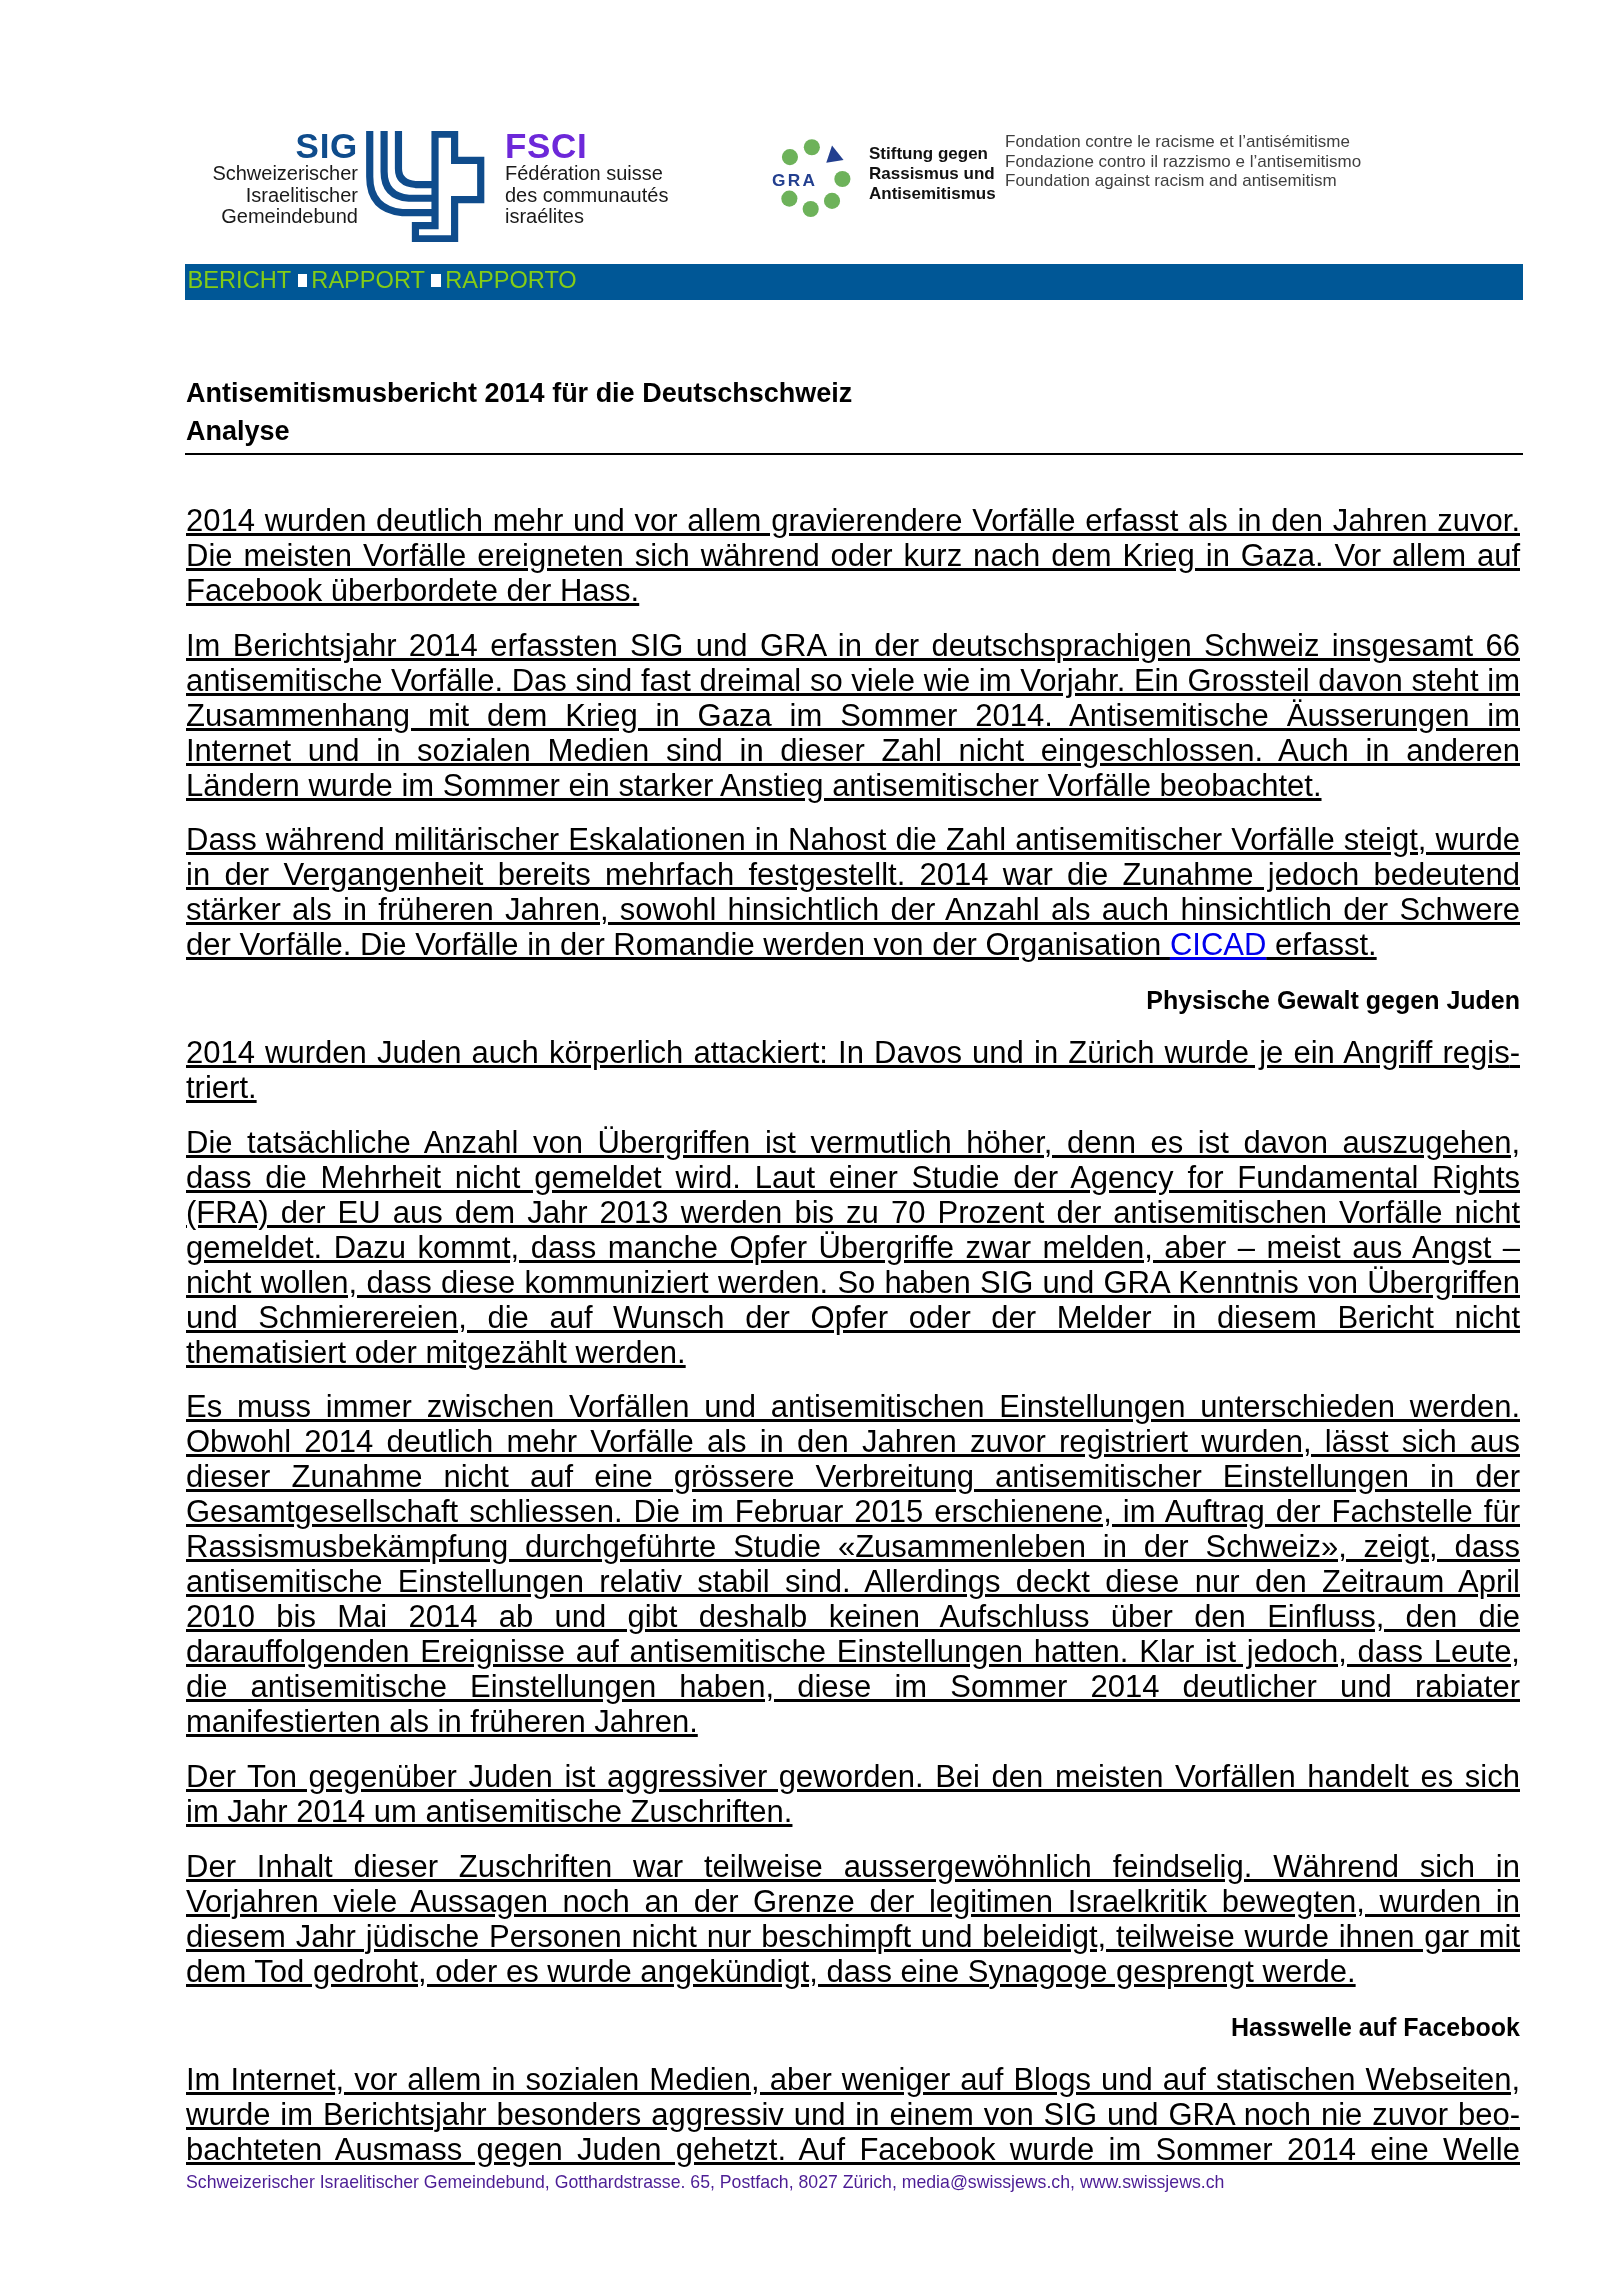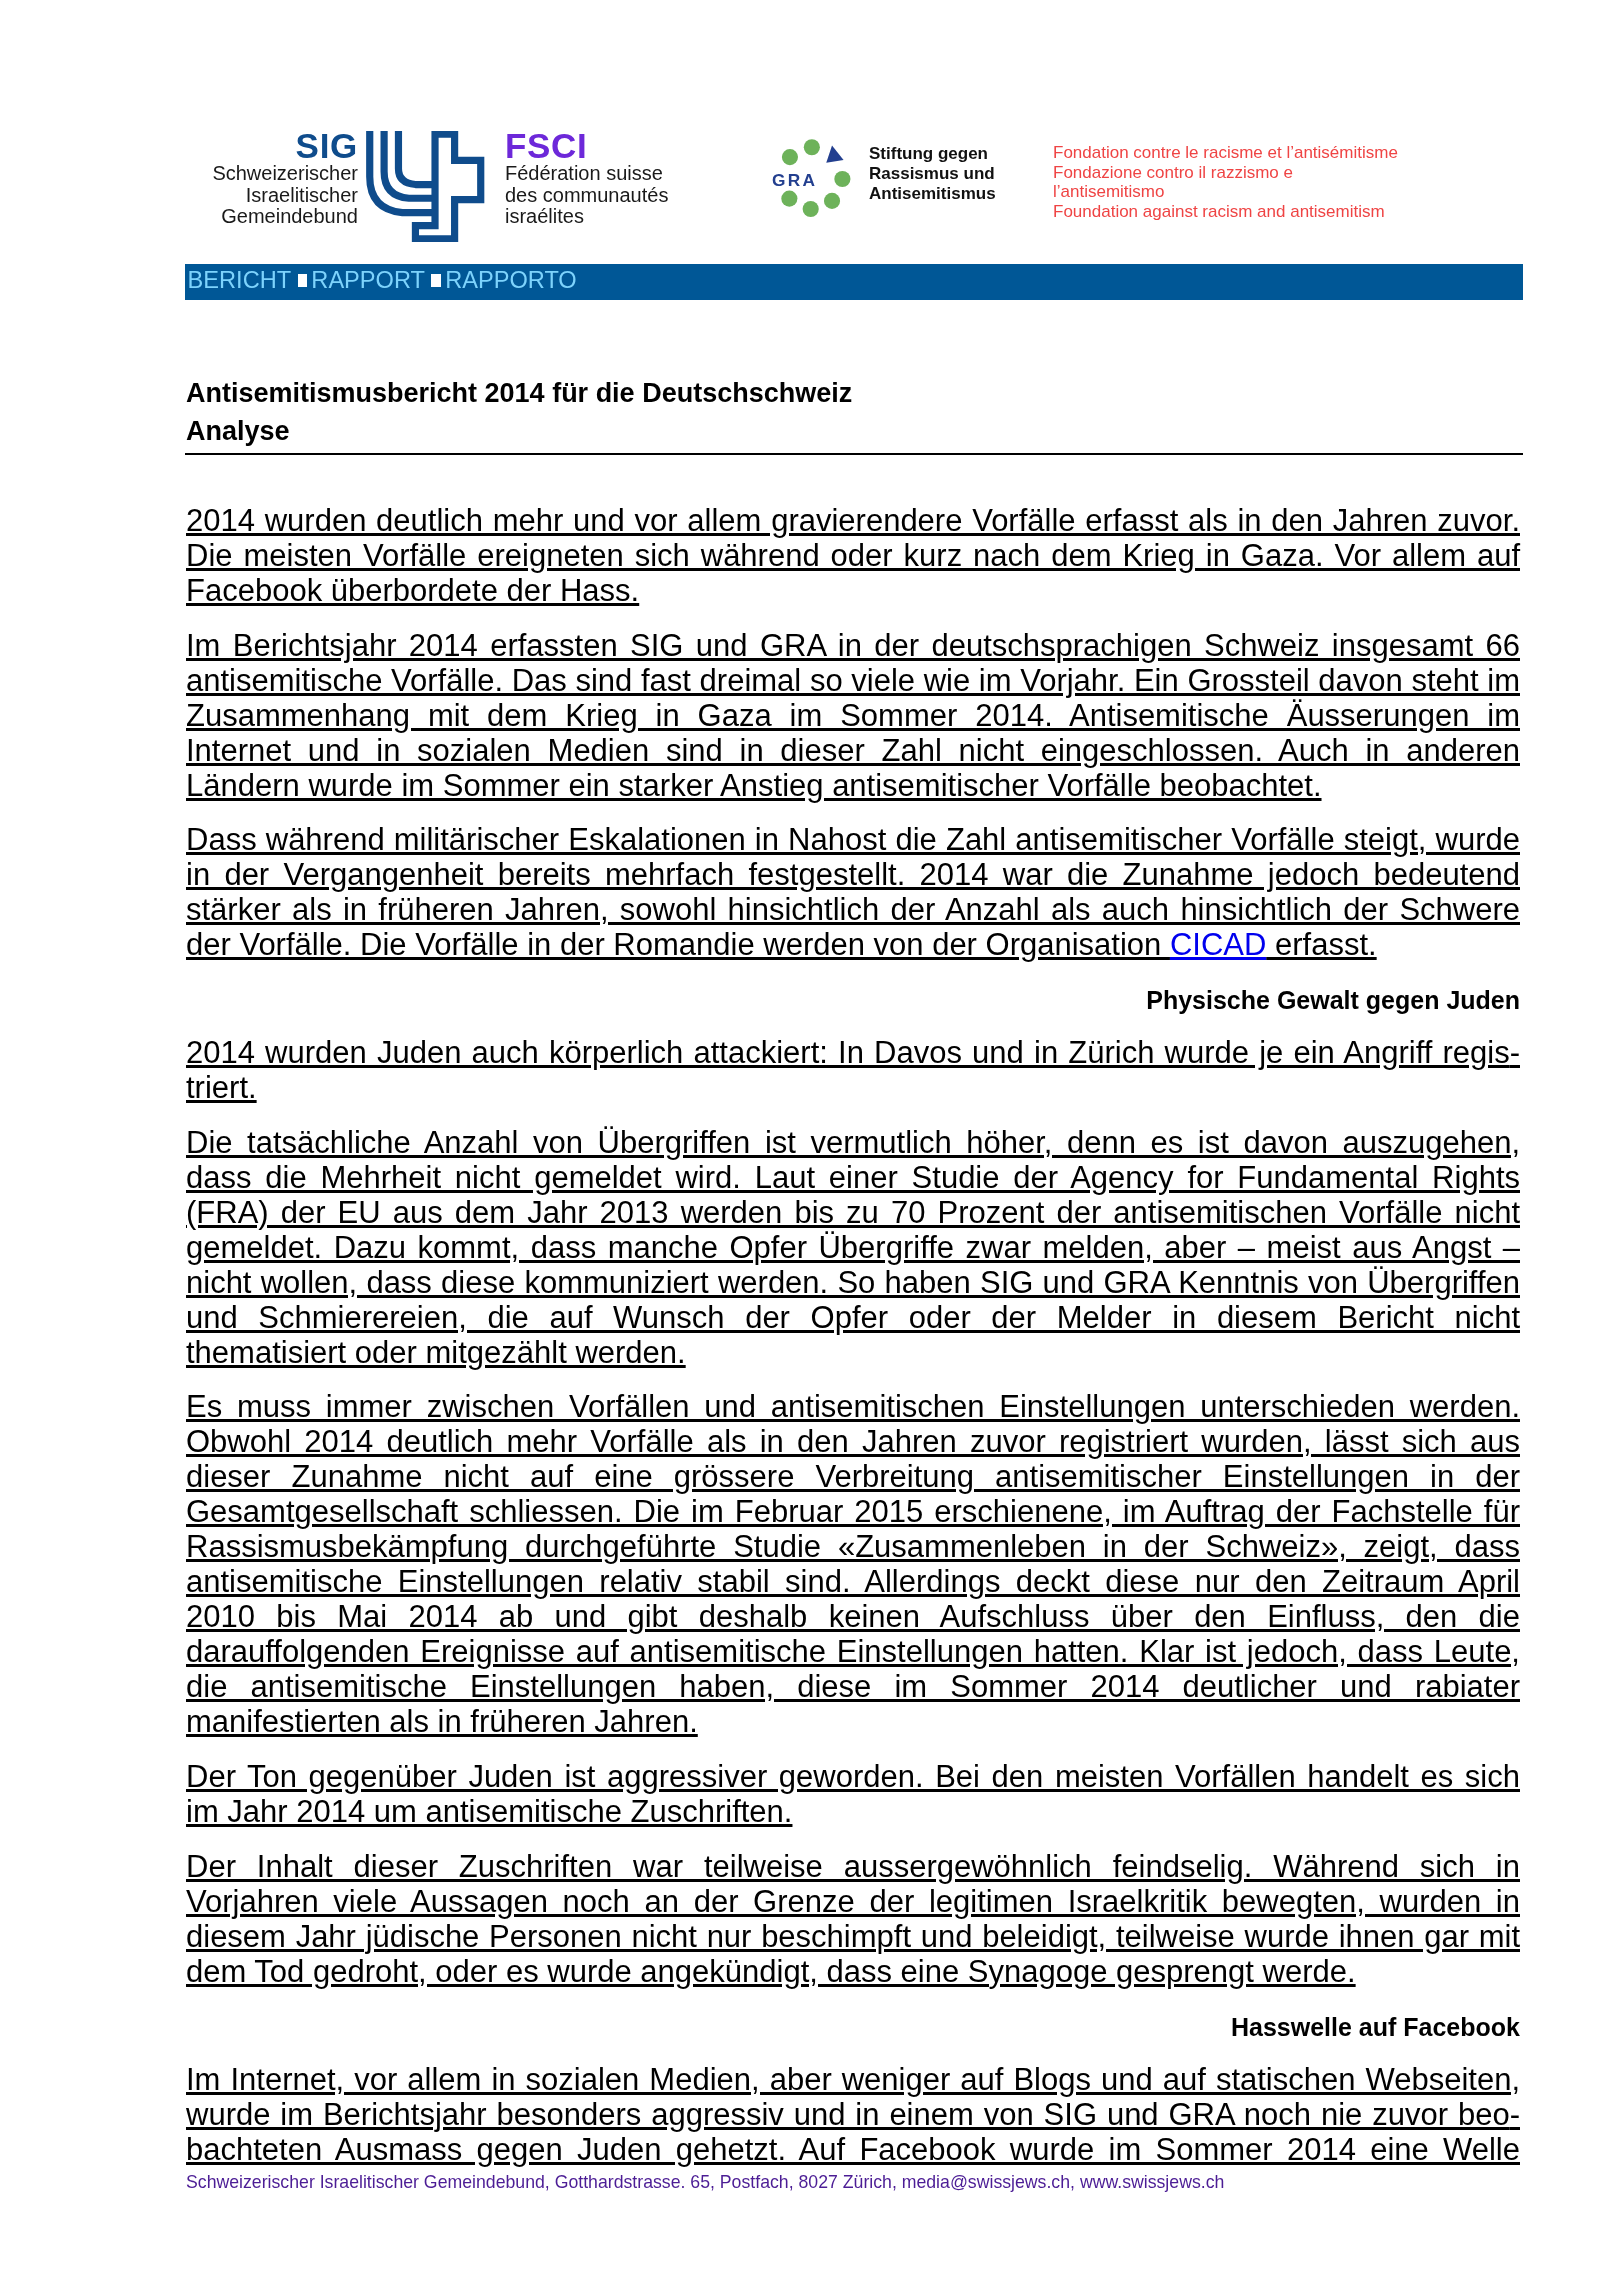--- a/index.html
+++ b/index.html
@@ -12,25 +12,25 @@
   .sig-abbr { font-weight: bold; font-size: 35px; line-height: 35px; color: #0f4c8c; letter-spacing: 0.7px; }
   .sig-sub { font-size: 20px; line-height: 21.6px; }
   .sig-emblem { position: absolute; left: 177px; top: 3.3px; width: 131px; height: 111px; }
   .fsci-right { position: absolute; left: 319px; top: 0; color: #1a1a1a; }
   .fsci-abbr { font-weight: bold; font-size: 35px; line-height: 35px; color: #6d28d9; letter-spacing: 0.7px; }
   .fsci-sub { font-size: 20px; line-height: 21.6px; }
 
   .gra-logo { position: absolute; left: 764px; top: 130px; width: 641px; height: 98px; }
   .gra-mark { position: absolute; left: 0; top: 0; width: 98px; height: 98px; }
   .gra-de { position: absolute; left: 105px; top: 14.4px; font-weight: bold; font-size: 17px; line-height: 19.6px; color: #111; }
-  .gra-fr { position: absolute; left: 241px; top: 13px; font-size: 17px; line-height: 19.6px; color: #ef4444; margin-left: 48px; }
+  .gra-fr { position: absolute; left: 241px; top: 2px; font-size: 17px; line-height: 19.6px; color: #404040; }
 
   
   .banner { position: absolute; left: 185px; top: 264px; width: 1338px; height: 36px;
-            background: #005796; color: #7dd3fc; font-size: 23.6px; line-height: 33px; padding-left: 2.6px; box-sizing: border-box; }
+            background: #005796; color: #84cc16; font-size: 23.6px; line-height: 33px; padding-left: 2.6px; box-sizing: border-box; }
   .banner .sq { display: inline-block; width: 9.8px; height: 13px; background: #fff; margin: 0 3.9px 0 6.5px; vertical-align: 1.3px; }
 
   
   .doc-title { position: absolute; left: 186px; top: 378px; font-weight: bold; font-size: 27px; line-height: 31px; }
   .doc-subtitle { position: absolute; left: 186px; top: 416px; font-weight: bold; font-size: 27px; line-height: 31px; }
   .title-rule { position: absolute; left: 185px; top: 453px; width: 1338px; height: 2px; background: #000; }
 
   
   .body { position: absolute; left: 186px; top: 503px; width: 1334px; }
   .p { font-size: 31px; line-height: 35px; text-align: justify; margin: 0 0 19.6px 0; hyphens: manual; text-decoration: underline; }

